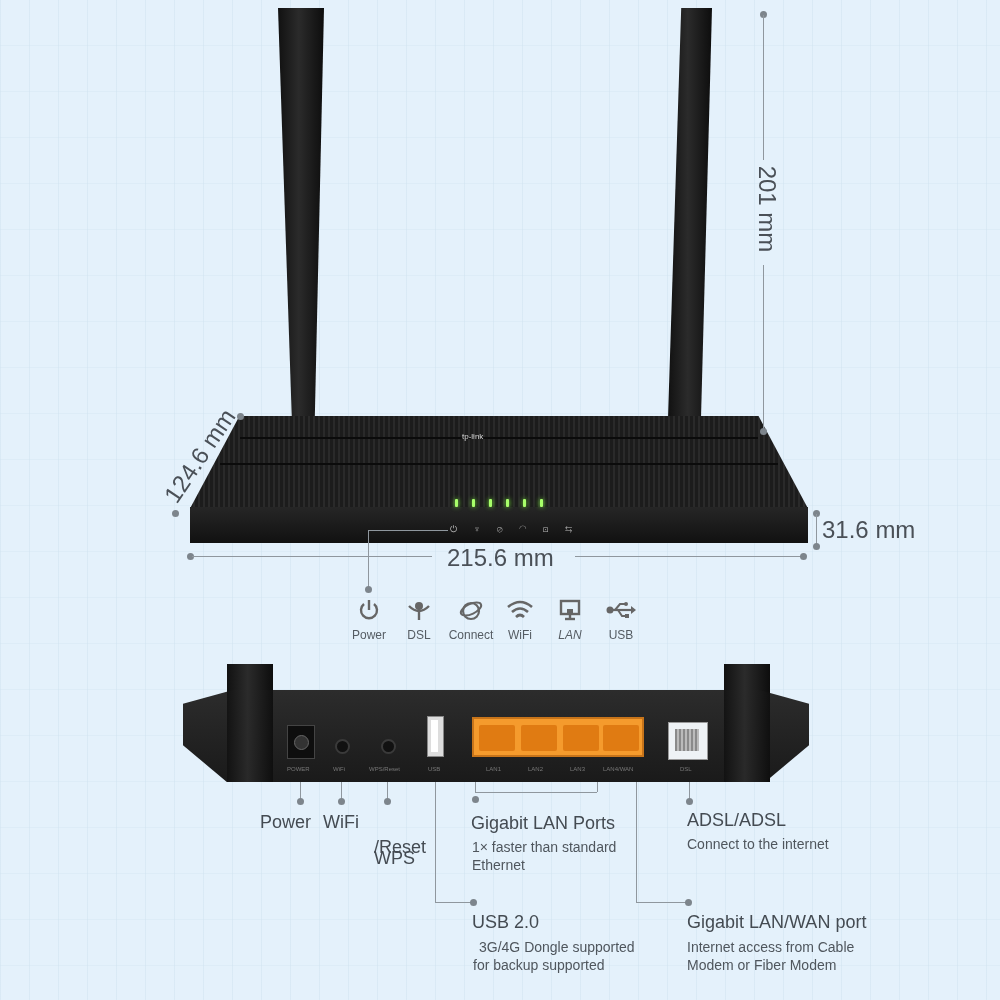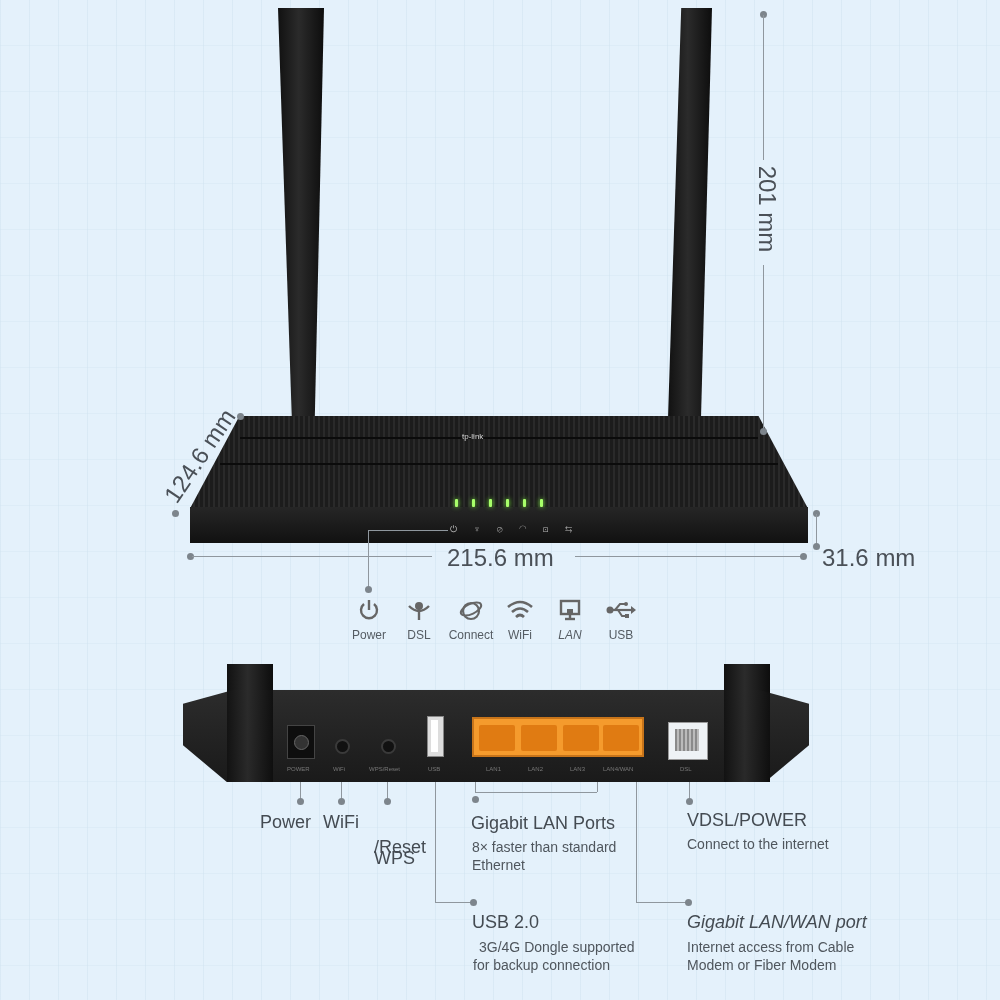--- a/index.html
+++ b/index.html
@@ -79,21 +79,21 @@
 
 <div class="dot" style="left:187px;top:553px;"></div>
 <div class="hline" style="left:192px;top:556px;width:240px;"></div>
 <div class="dim" style="left:447px;top:544px;">215.6 mm</div>
 <div class="hline" style="left:575px;top:556px;width:228px;"></div>
 <div class="dot" style="left:800px;top:553px;"></div>
 
 <div class="dot" style="left:813px;top:510px;"></div>
 <div class="vline" style="left:816px;top:514px;height:30px;"></div>
 <div class="dot" style="left:813px;top:543px;"></div>
-<div class="dim" style="left:822px;top:516px;margin-top:28px;">31.6 mm</div>
+<div class="dim" style="left:822px;top:516px;">31.6 mm</div>
 
 <div class="vline" style="left:368px;top:530px;height:58px;"></div>
 <div class="hline" style="left:368px;top:530px;width:80px;"></div>
 <div class="dot" style="left:365px;top:586px;"></div>
 
 <div class="ic" style="left:339px;top:598px;">
   <svg width="24" height="24" viewBox="0 0 24 24">
       <path d="M7 6a8 8 0 1 0 10 0" fill="none" stroke="#666" stroke-width="2.4"></path>
       <line x1="12" y1="2" x2="12" y2="12" stroke="#666" stroke-width="2.4"></line>
     </svg>
@@ -202,25 +202,25 @@
 
 <div class="vline" style="left:689px;top:782px;height:18px;"></div>
 <div class="dot" style="left:686px;top:798px;"></div>
 
 <div class="lbl" style="left:260px;top:812px;">Power</div>
 <div class="lbl" style="left:323px;top:812px;">WiFi</div>
 <div class="lbl" style="left:374px;top:812px;margin-top:36px;">WPS</div>
 <div class="lbl" style="left:374px;top:837px;">/Reset</div>
 
 <div class="lbl" style="left:471px;top:813px;text-align:center;">Gigabit LAN Ports</div>
-<div class="sub" style="left:472px;top:838px;">8× faster than standard</div>
+<div class="sub" style="left:472px;top:838px;">1× faster than standard</div>
 <div class="sub" style="left:472px;top:856px;">Ethernet</div>
 
-<div class="lbl" style="left:687px;top:810px;">VDSL/POWER</div>
+<div class="lbl" style="left:687px;top:810px;">ADSL/ADSL</div>
 <div class="sub" style="left:687px;top:835px;">Connect to the internet</div>
 
 <div class="lbl" style="left:472px;top:912px;">USB 2.0</div>
 <div class="sub" style="left:479px;top:938px;">3G/4G Dongle supported</div>
-<div class="sub" style="left:473px;top:956px;">for backup connection</div>
-
-<div class="lbl" style="left:687px;top:912px;font-style:italic;">Gigabit LAN/WAN port</div>
+<div class="sub" style="left:473px;top:956px;">for backup supported</div>
+
+<div class="lbl" style="left:687px;top:912px;">Gigabit LAN/WAN port</div>
 <div class="sub" style="left:687px;top:938px;">Internet access from Cable</div>
 <div class="sub" style="left:687px;top:956px;">Modem or Fiber Modem</div>
 
 </body></html>

